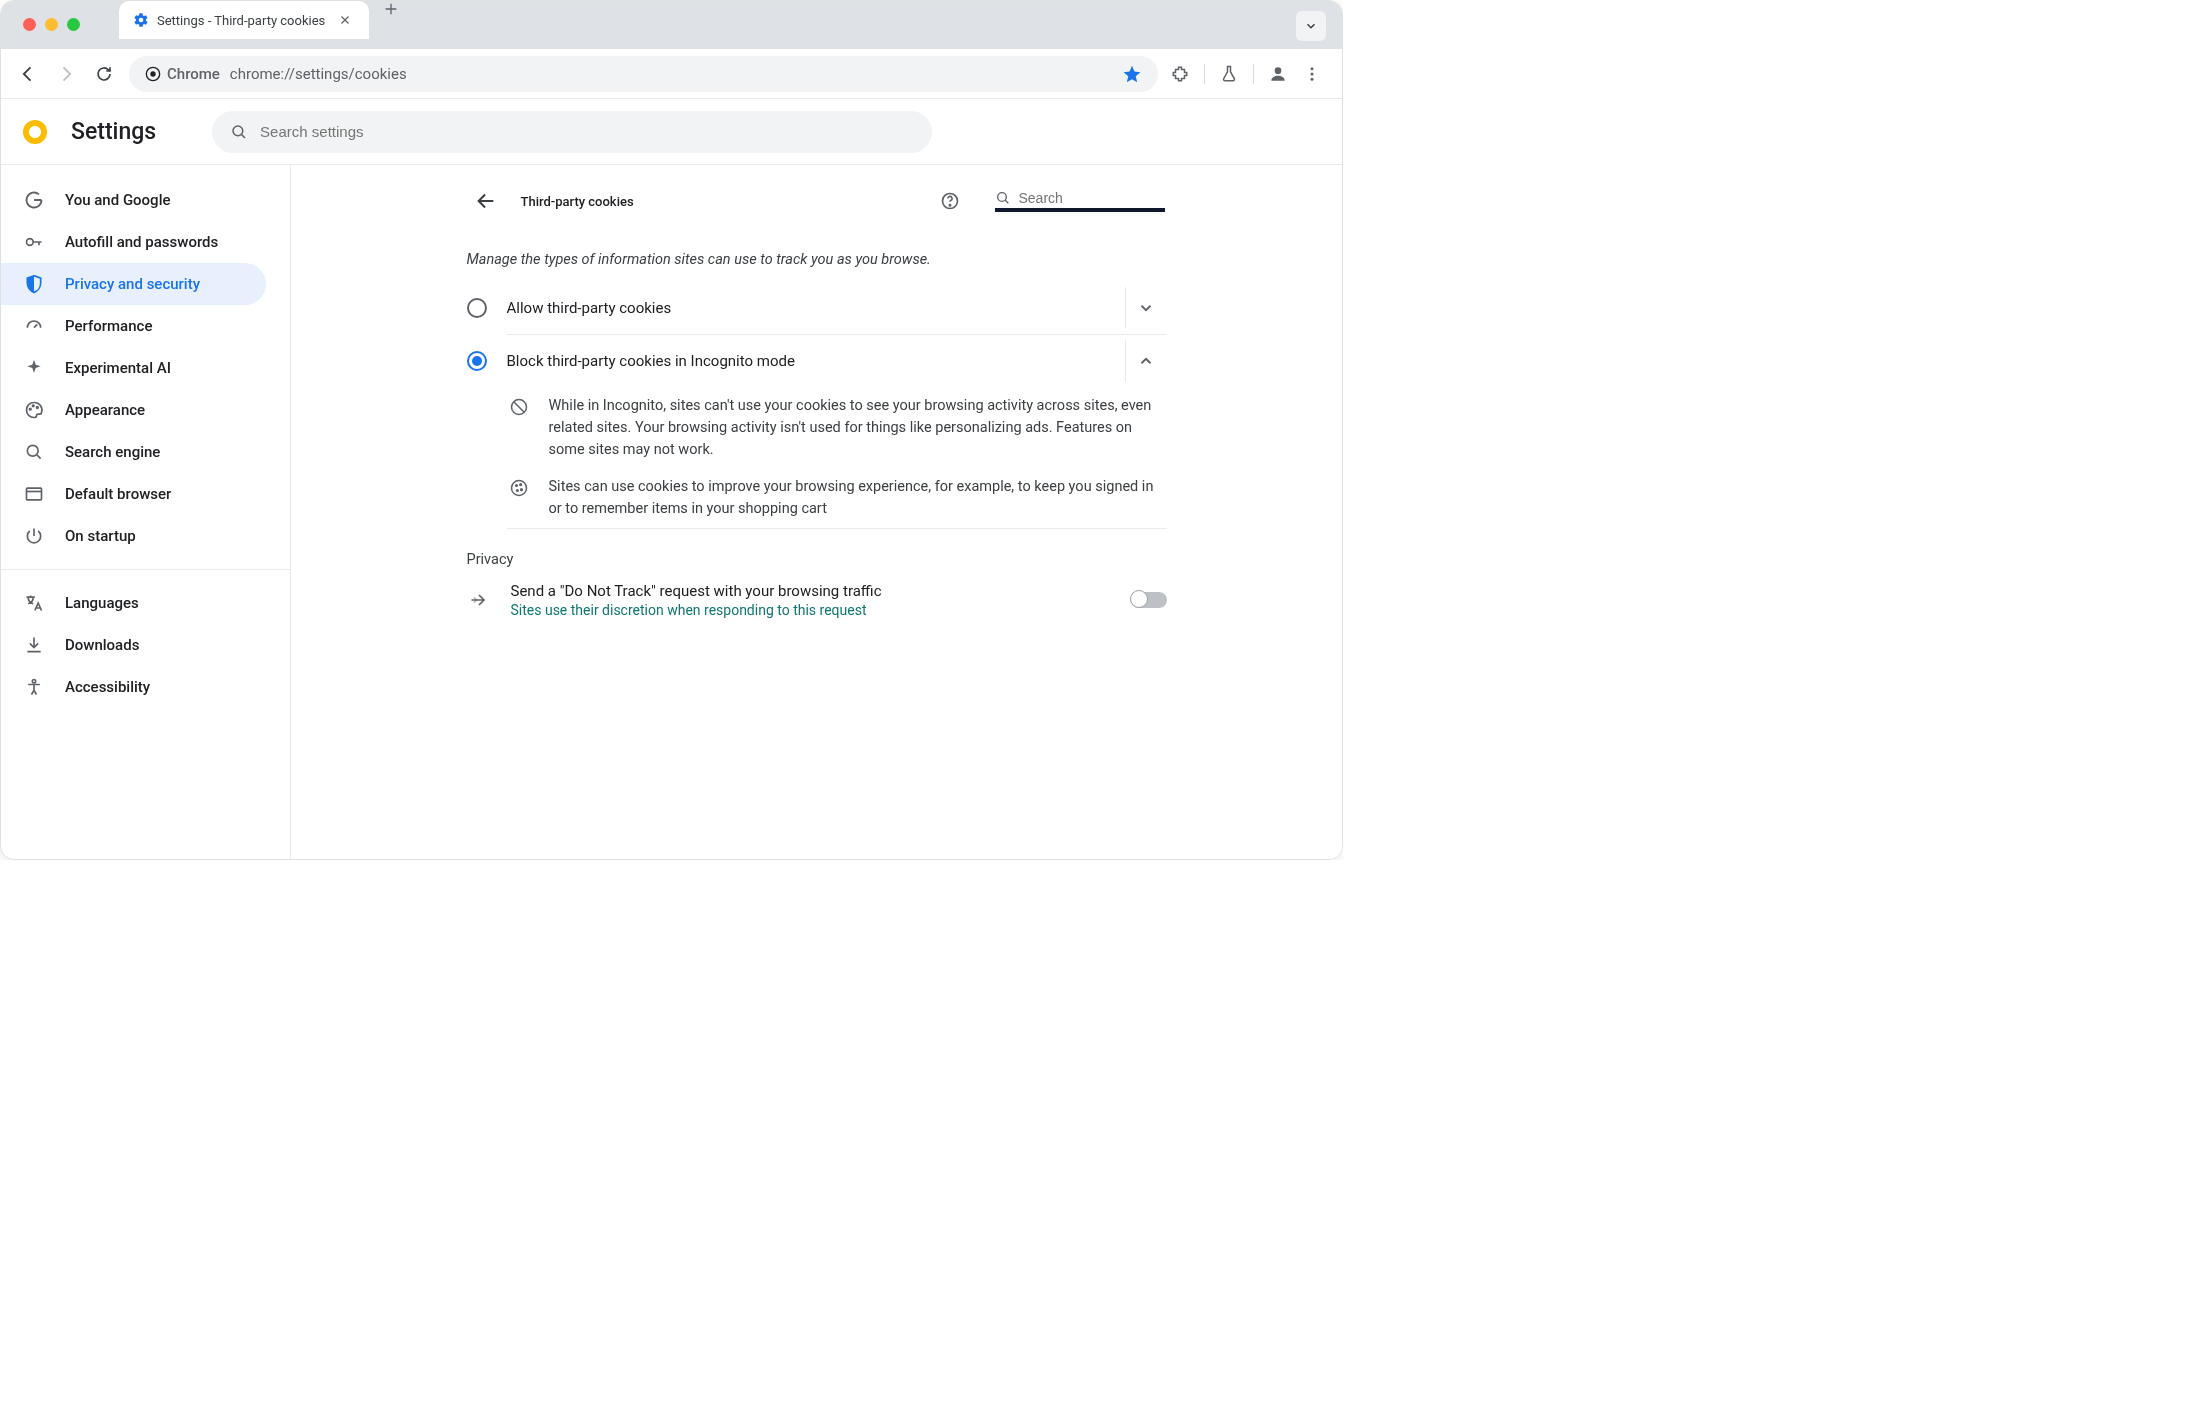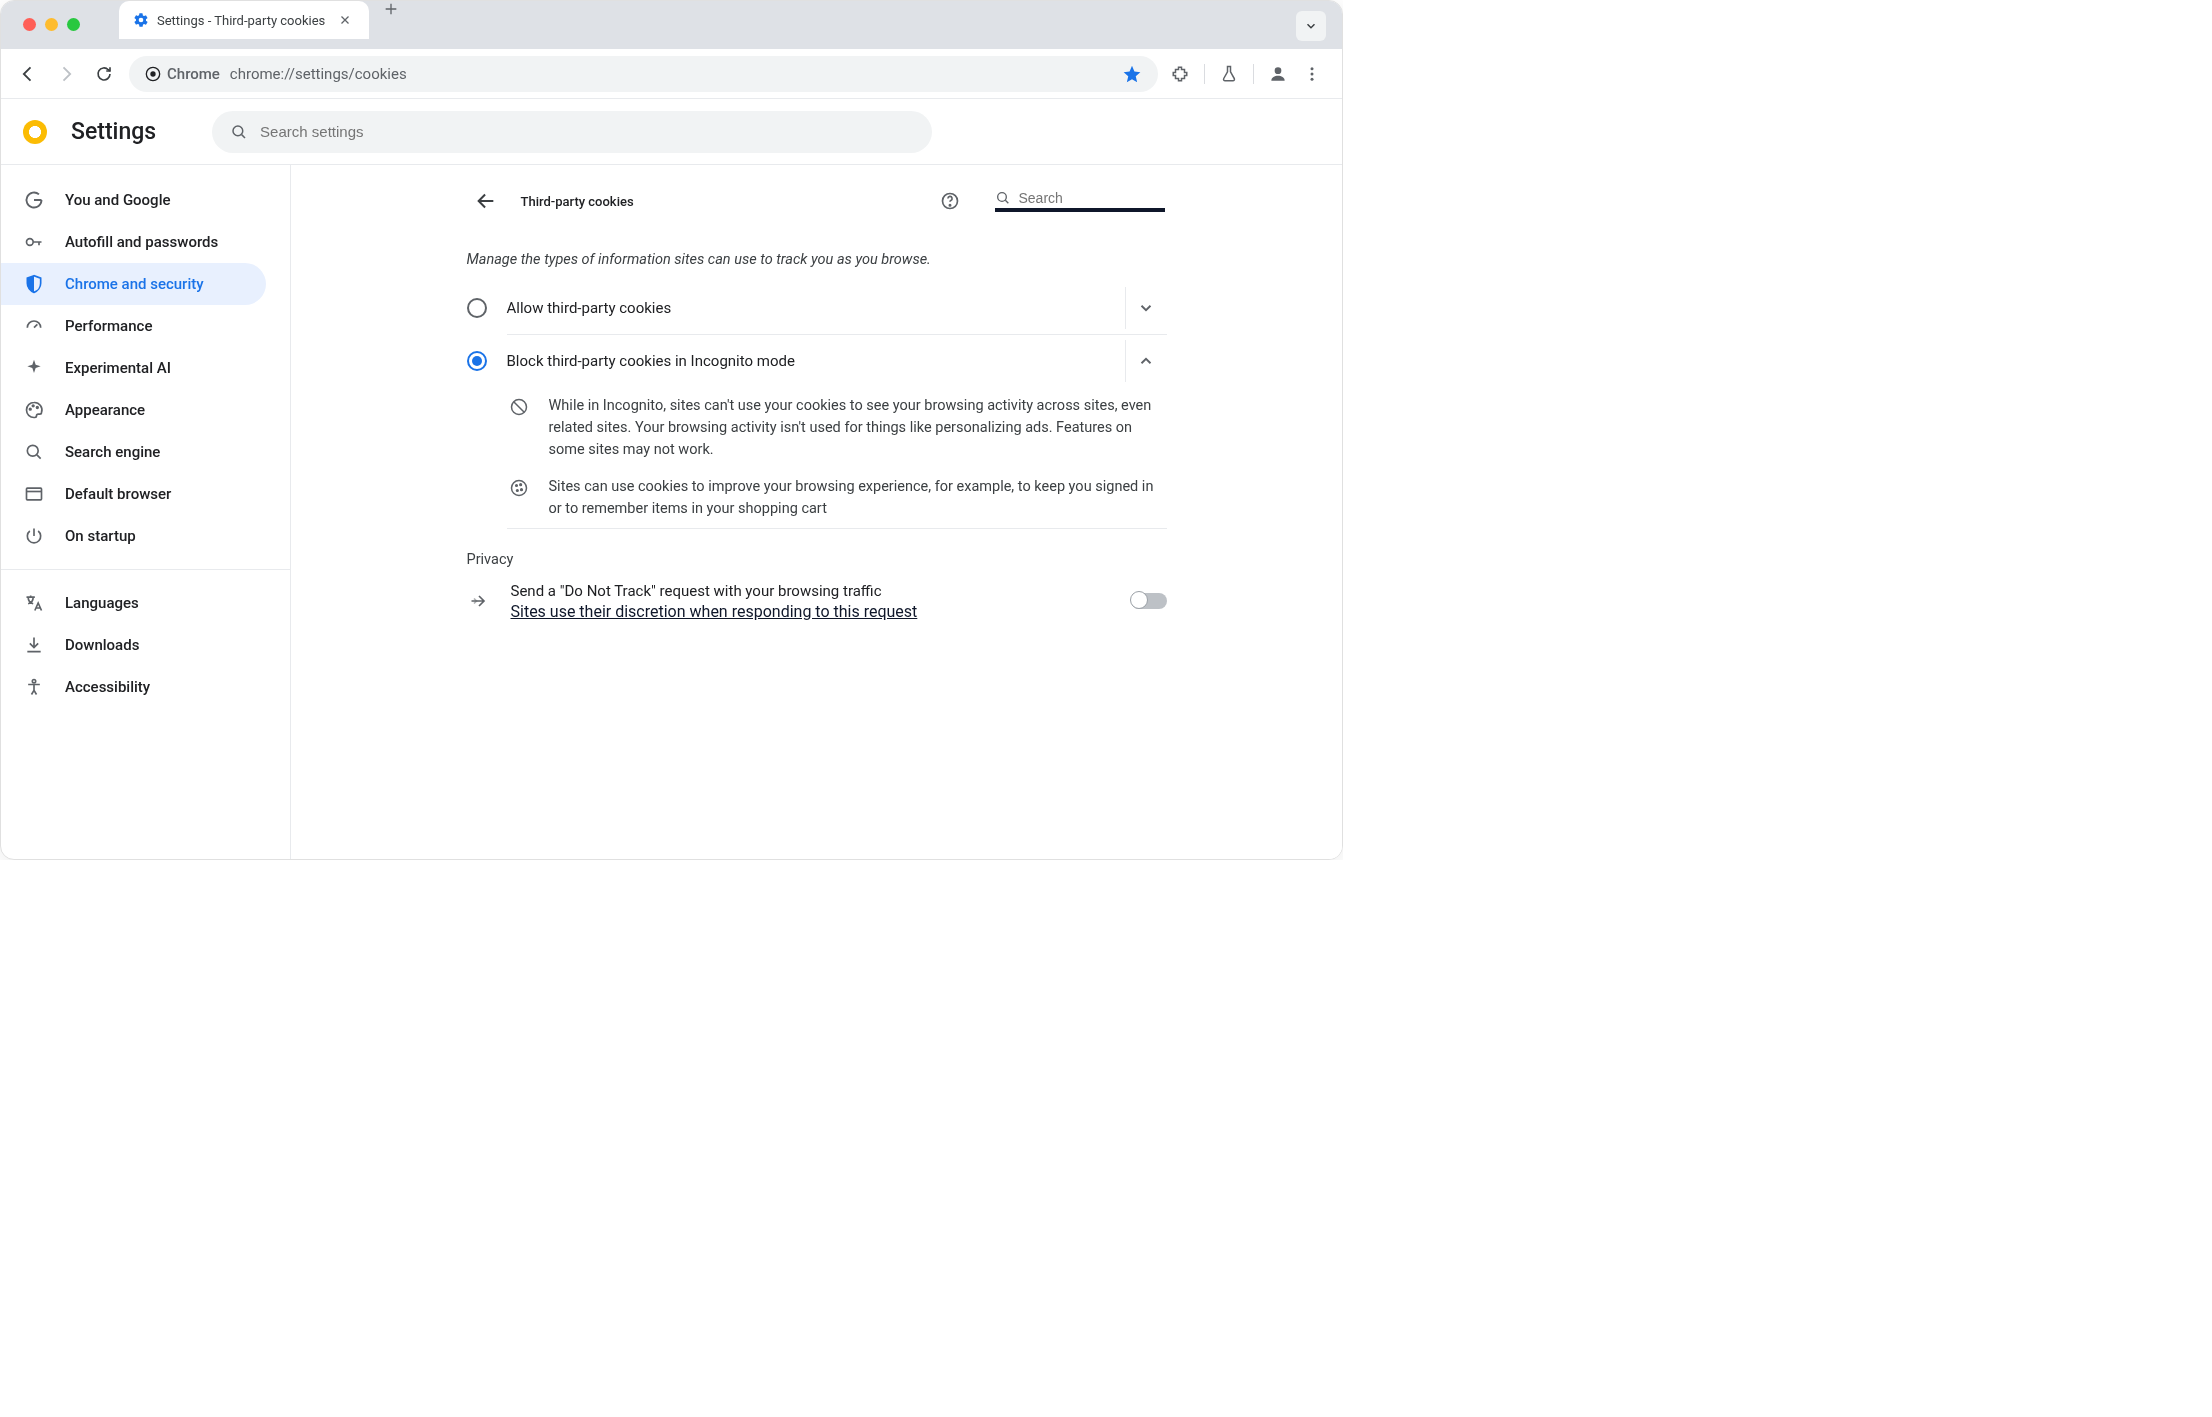--- a/index.html
+++ b/index.html
@@ -73,21 +73,21 @@
 .detail-block { display: flex; gap: 18px; padding: 8px 0 8px 40px;}
 .detail-block .d-icon { width: 24px; color: #5f6368; flex-shrink: 0; display:flex; justify-content:center; padding-top:2px;}
 .detail-block .d-text { font-size: 14.5px; color: #3c4043; line-height: 1.5;}
 
 .section-label { font-size: 14.5px; color: #3c4043; margin-top: 22px; font-weight: 400;}
 
 .adv-row { display: flex; align-items: center; gap: 20px; padding: 14px 0;}
 .adv-row .adv-icon { width: 24px; color:#5f6368; display:flex; justify-content:center;}
 .adv-row .adv-body { flex: 1;}
 .adv-row .adv-title { font-size: 15px; color: #202124;}
-.adv-row .adv-sub { font-size: 16px; color: #0f172a; margin-top: 2px; text-decoration: underline;}
+.adv-row .adv-sub { font-size: 14px; color: #0f766e; margin-top: 2px;}
 .toggle { width: 36px; height: 16px; background: #bdc1c6; border-radius: 8px; position: relative; cursor: pointer;}
 .toggle .knob { width: 18px; height: 18px; border-radius: 50%; background: #fff; border: 1px solid #9aa0a6; position: absolute; top: -2px; left: -1px;}
 
 svg { display: block; }
 </style>
 </head>
 <body>
 
 <div class="browser-window">
   <div class="tab-strip">
@@ -216,21 +216,21 @@
             </span>
           <span>Autofill and passwords</span>
         </div>
         <div class="sidebar-item active">
           <span class="side-icon">
               <svg width="20" height="20" viewBox="0 0 24 24" fill="#1a73e8">
                 <path d="M12 2 4 5v6c0 5 3.4 9.5 8 11 4.6-1.5 8-6 8-11V5Z" fill="none" stroke="#1a73e8" stroke-width="2"></path>
                 <path d="M12 2 4 5v6c0 5 3.4 9.5 8 11Z"></path>
               </svg>
             </span>
-          <span>Chrome and security</span>
+          <span>Privacy and security</span>
         </div>
         <div class="sidebar-item">
           <span class="side-icon">
               <svg width="20" height="20" viewBox="0 0 24 24" fill="none" stroke="#5f6368" stroke-width="2">
                 <path d="M4 14a8 8 0 1 1 16 0"></path>
                 <path d="M12 14l4-4"></path>
               </svg>
             </span>
           <span>Performance</span>
         </div>

